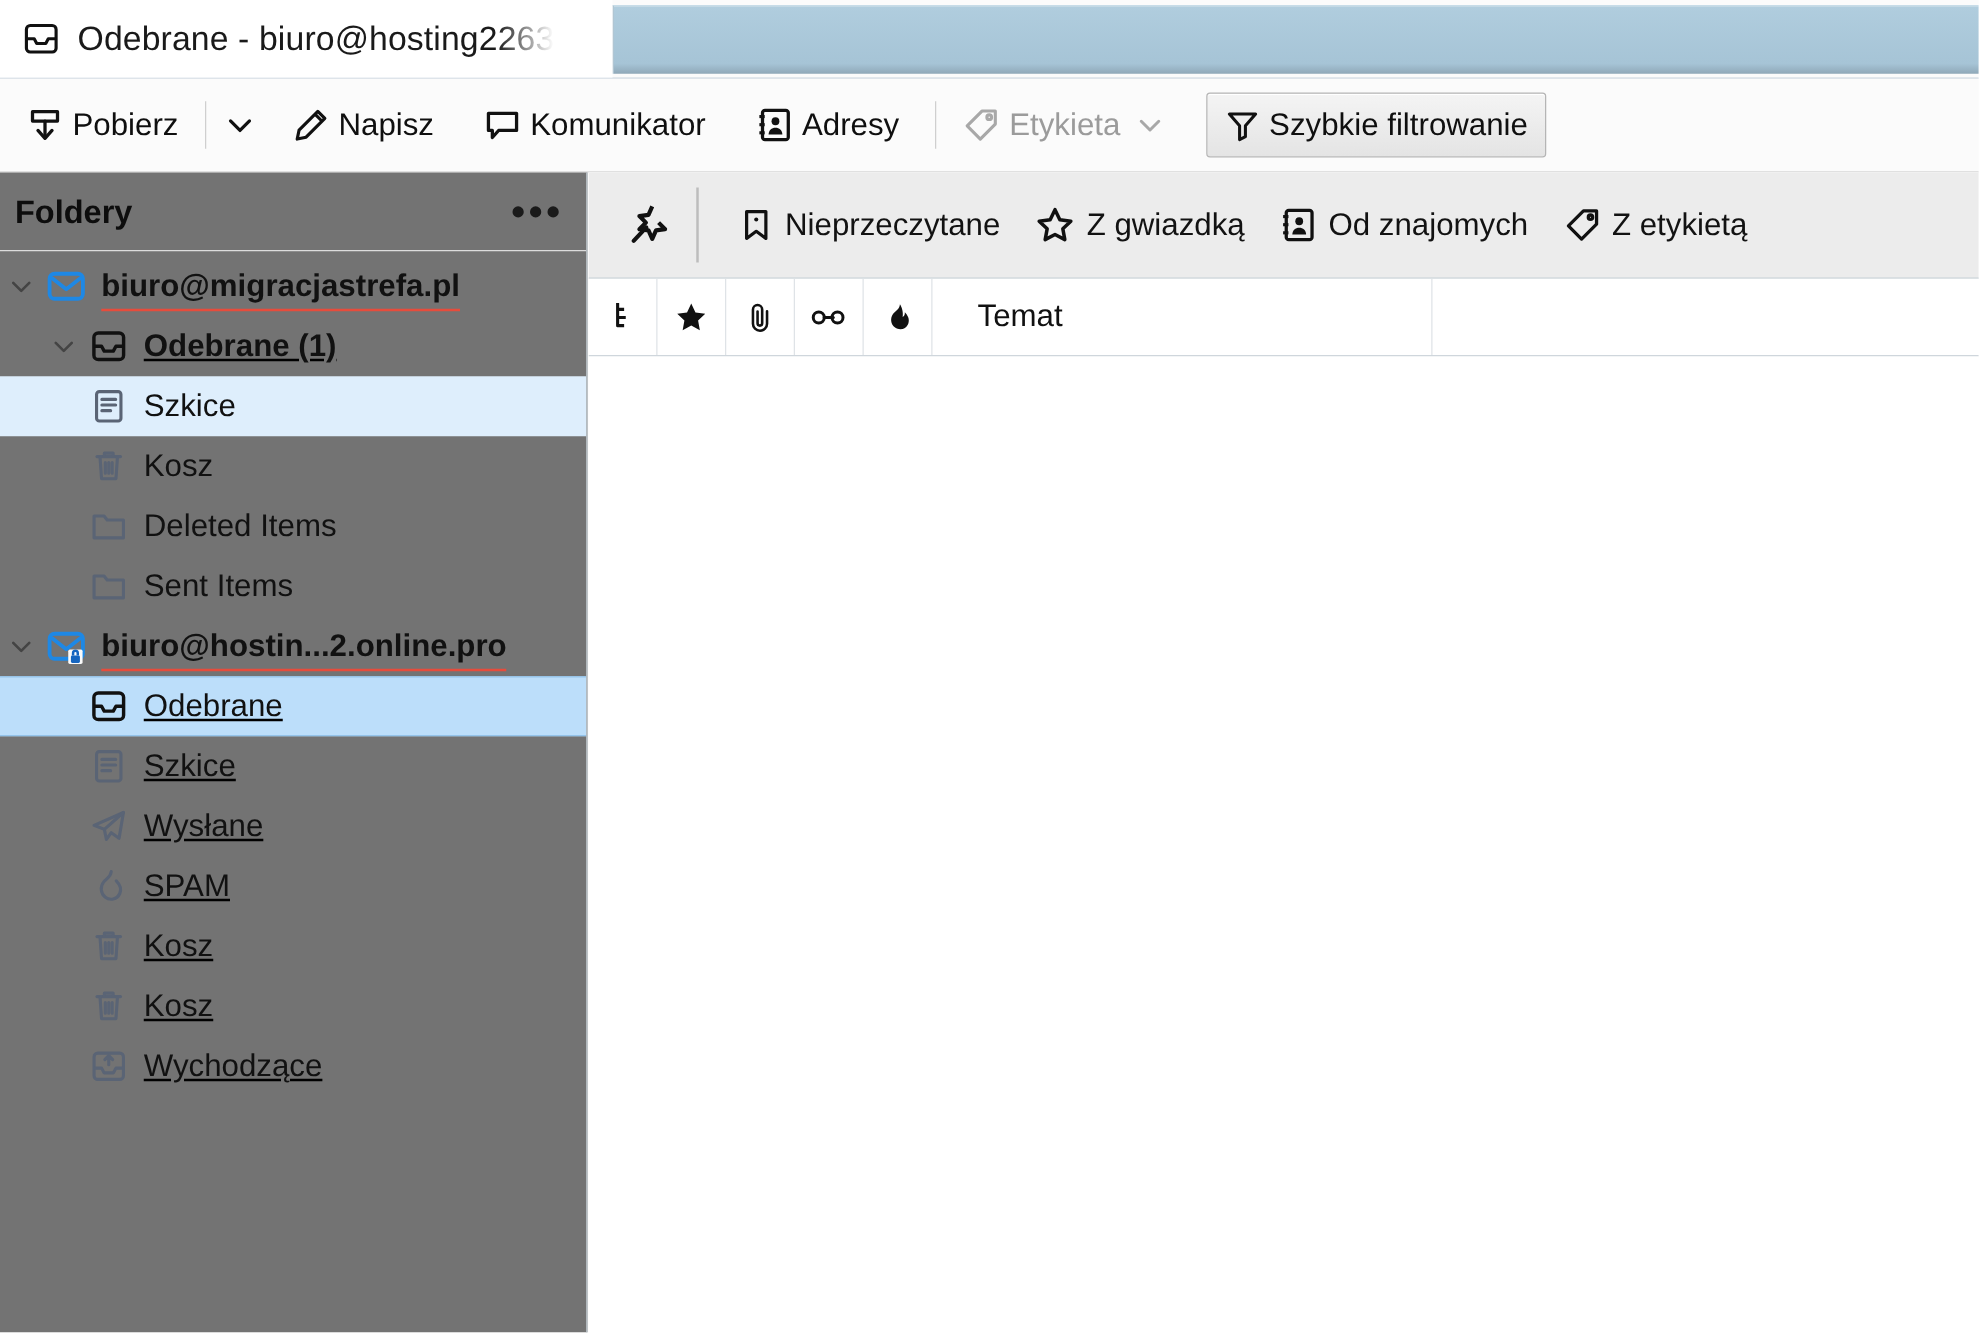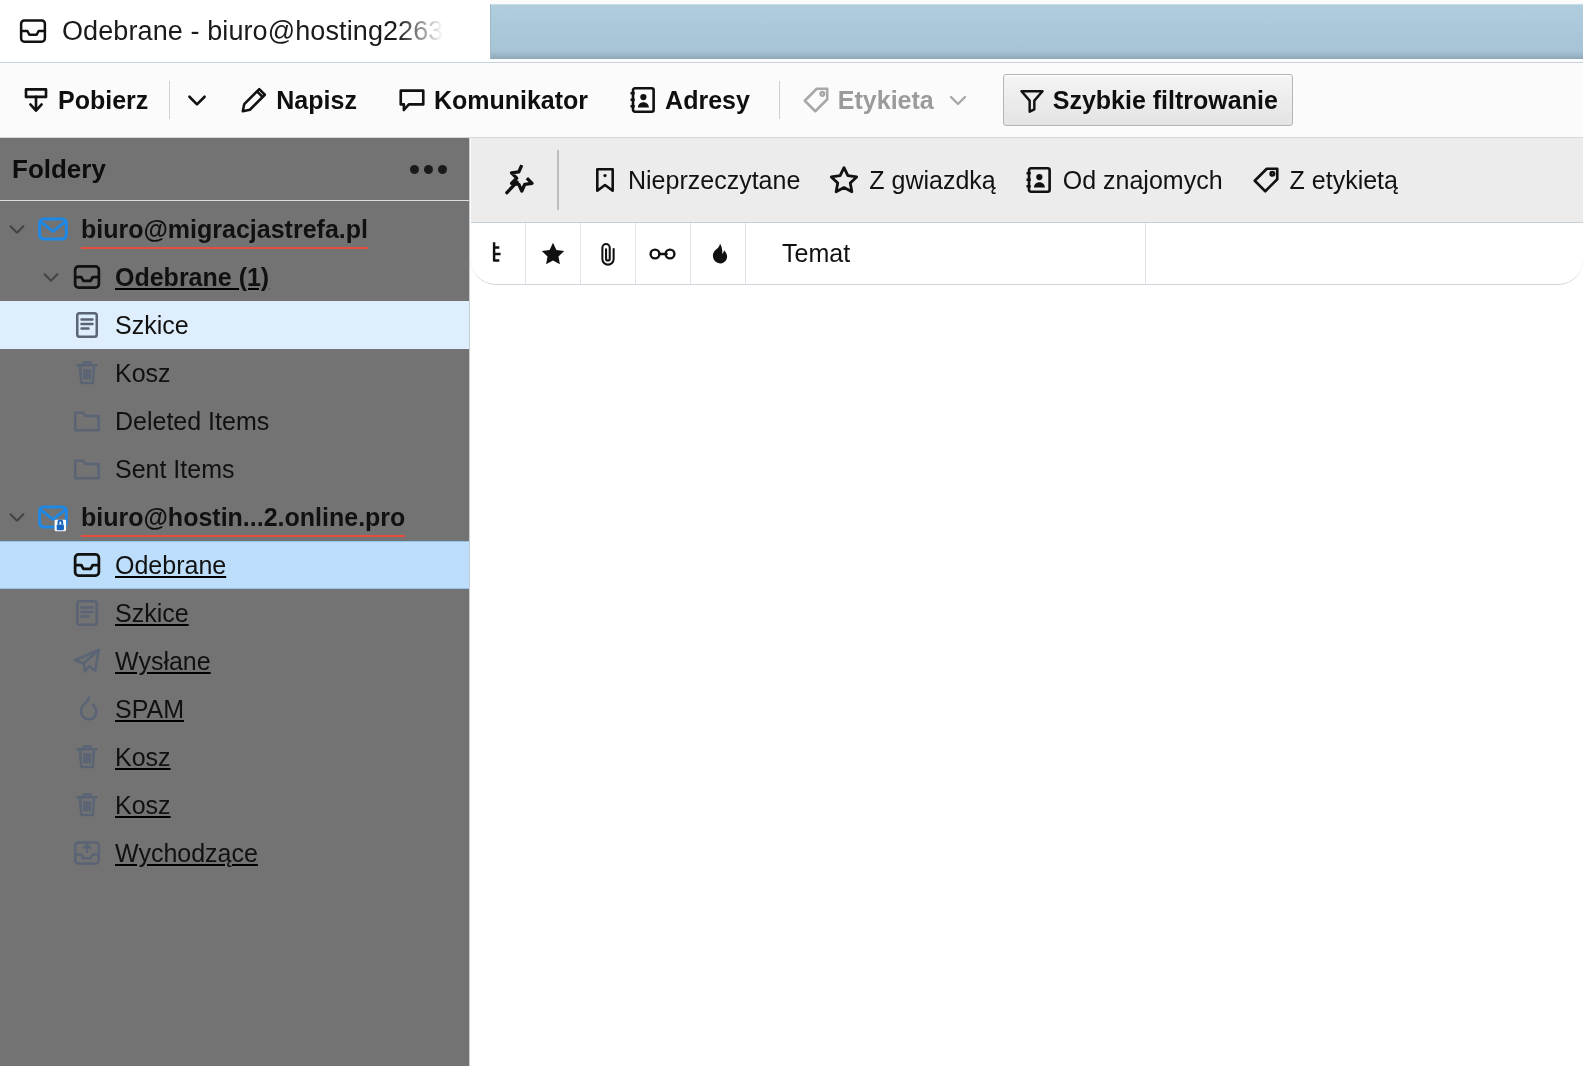--- a/index.html
+++ b/index.html
@@ -71,21 +71,20 @@
     position: absolute;
     left: 0; top: 63px;
     width: 1583px;
     height: 75px;
     background: #fbfbfb;
     border-bottom: 1px solid #d7d7d7;
     display: flex;
     align-items: center;
     box-sizing: border-box;
     padding-left: 10px;
-    font-weight: bold;
   }
   .tb-btn {
     display: flex;
     align-items: center;
     height: 50px;
     padding: 0 10px;
     font-size: 25px;
     color: #0f0f0f;
     white-space: nowrap;
     border-radius: 3px;
@@ -232,21 +231,20 @@
   }
   .qf-btn .lbl { margin-left: 9px; }
 
   .colheader {
     height: 62px;
     background: #ffffff;
     border-bottom: 1px solid #cfd6dc;
     display: flex;
     align-items: stretch;
     box-sizing: border-box;
-    border-radius: 25px;
   }
   .col {
     display: flex;
     align-items: center;
     justify-content: center;
     border-right: 1px solid #dfe3e7;
     box-sizing: border-box;
     cursor: default;
   }
   .col.icoCol { width: 55px; }

